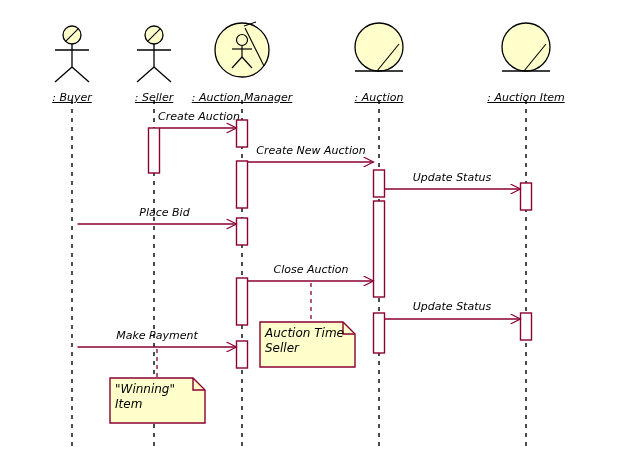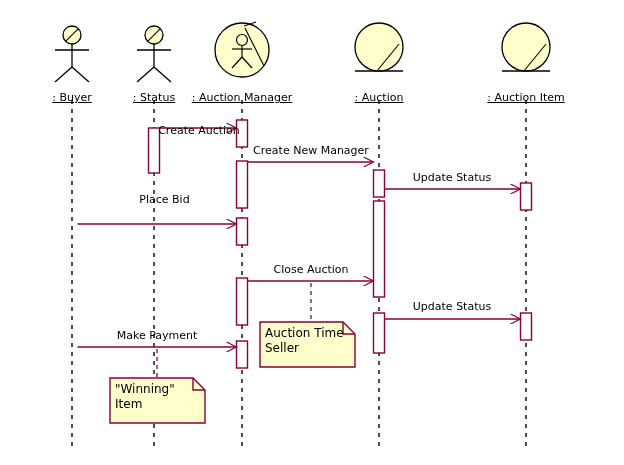--- a/index.html
+++ b/index.html
@@ -24,20 +24,21 @@
     width: 624px;
     height: 465px;
   }
   .lbl {
     position: absolute;
     font-family: "DejaVu Sans", sans-serif;
     font-size: 11px;
     color: #000000;
     white-space: nowrap;
     line-height: 12px;
+    font-style: italic;
   }
   .head-label {
     text-align: center;
     font-size: 11px;
     text-decoration: underline;
     color: #000000;
     transform: translateX(-50%);
   }
   .msg-label {
     font-size: 11px;
@@ -131,28 +132,28 @@
         <path d="M260,322 L343,322 L355,334 L355,367 L260,367 Z" fill="#FFFFCC" stroke="#8B0033" stroke-width="1.4"></path>
         <path d="M343,322 L343,334 L355,334" fill="none" stroke="#8B0033" stroke-width="1.4"></path>
         <line x1="157" y1="349" x2="157" y2="378" stroke="#8B0033" stroke-width="1.3" stroke-dasharray="4,4"></line>
         <path d="M110,378 L193,378 L205,390 L205,423 L110,423 Z" fill="#FFFFCC" stroke="#8B0033" stroke-width="1.4"></path>
         <path d="M193,378 L193,390 L205,390" fill="none" stroke="#8B0033" stroke-width="1.4"></path>
       </g>
   </svg>
 
   <div id="text-layer">
       <div class="lbl head-label" style="left: 72px; top: 92px;">: Buyer</div>
-      <div class="lbl head-label" style="left: 154px; top: 92px;">: Status</div>
+      <div class="lbl head-label" style="left: 154px; top: 92px;">: Seller</div>
       <div class="lbl head-label" style="left: 242px; top: 92px;">: Auction Manager</div>
       <div class="lbl head-label" style="left: 379px; top: 92px; text-align: right;">: Auction</div>
       <div class="lbl head-label" style="left: 526px; top: 92px;">: Auction Item</div>
-      <div class="lbl msg-label" style="left: 199px; top: 125px;">Create Auction</div>
-      <div class="lbl msg-label" style="left: 311px; top: 145px;">Create New Manager</div>
+      <div class="lbl msg-label" style="left: 199px; top: 111px;">Create Auction</div>
+      <div class="lbl msg-label" style="left: 311px; top: 145px;">Create New Auction</div>
       <div class="lbl msg-label" style="left: 452px; top: 172px;">Update Status</div>
-      <div class="lbl msg-label" style="left: 157px; top: 194px; padding-left: 15px;">Place Bid</div>
+      <div class="lbl msg-label" style="left: 157px; top: 207px; padding-left: 15px;">Place Bid</div>
       <div class="lbl msg-label" style="left: 311px; top: 264px; text-align: right;">Close Auction</div>
       <div class="lbl msg-label" style="left: 452px; top: 301px;">Update Status</div>
       <div class="lbl msg-label" style="left: 157px; top: 330px;">Make Payment</div>
       <div class="lbl note-text" style="left: 265px; top: 326px;">
         <div>Auction Time</div>
         <div>Seller</div>
       </div>
       <div class="lbl note-text" style="left: 115px; top: 382px;">
         <div>"Winning"</div>
         <div>Item</div>

